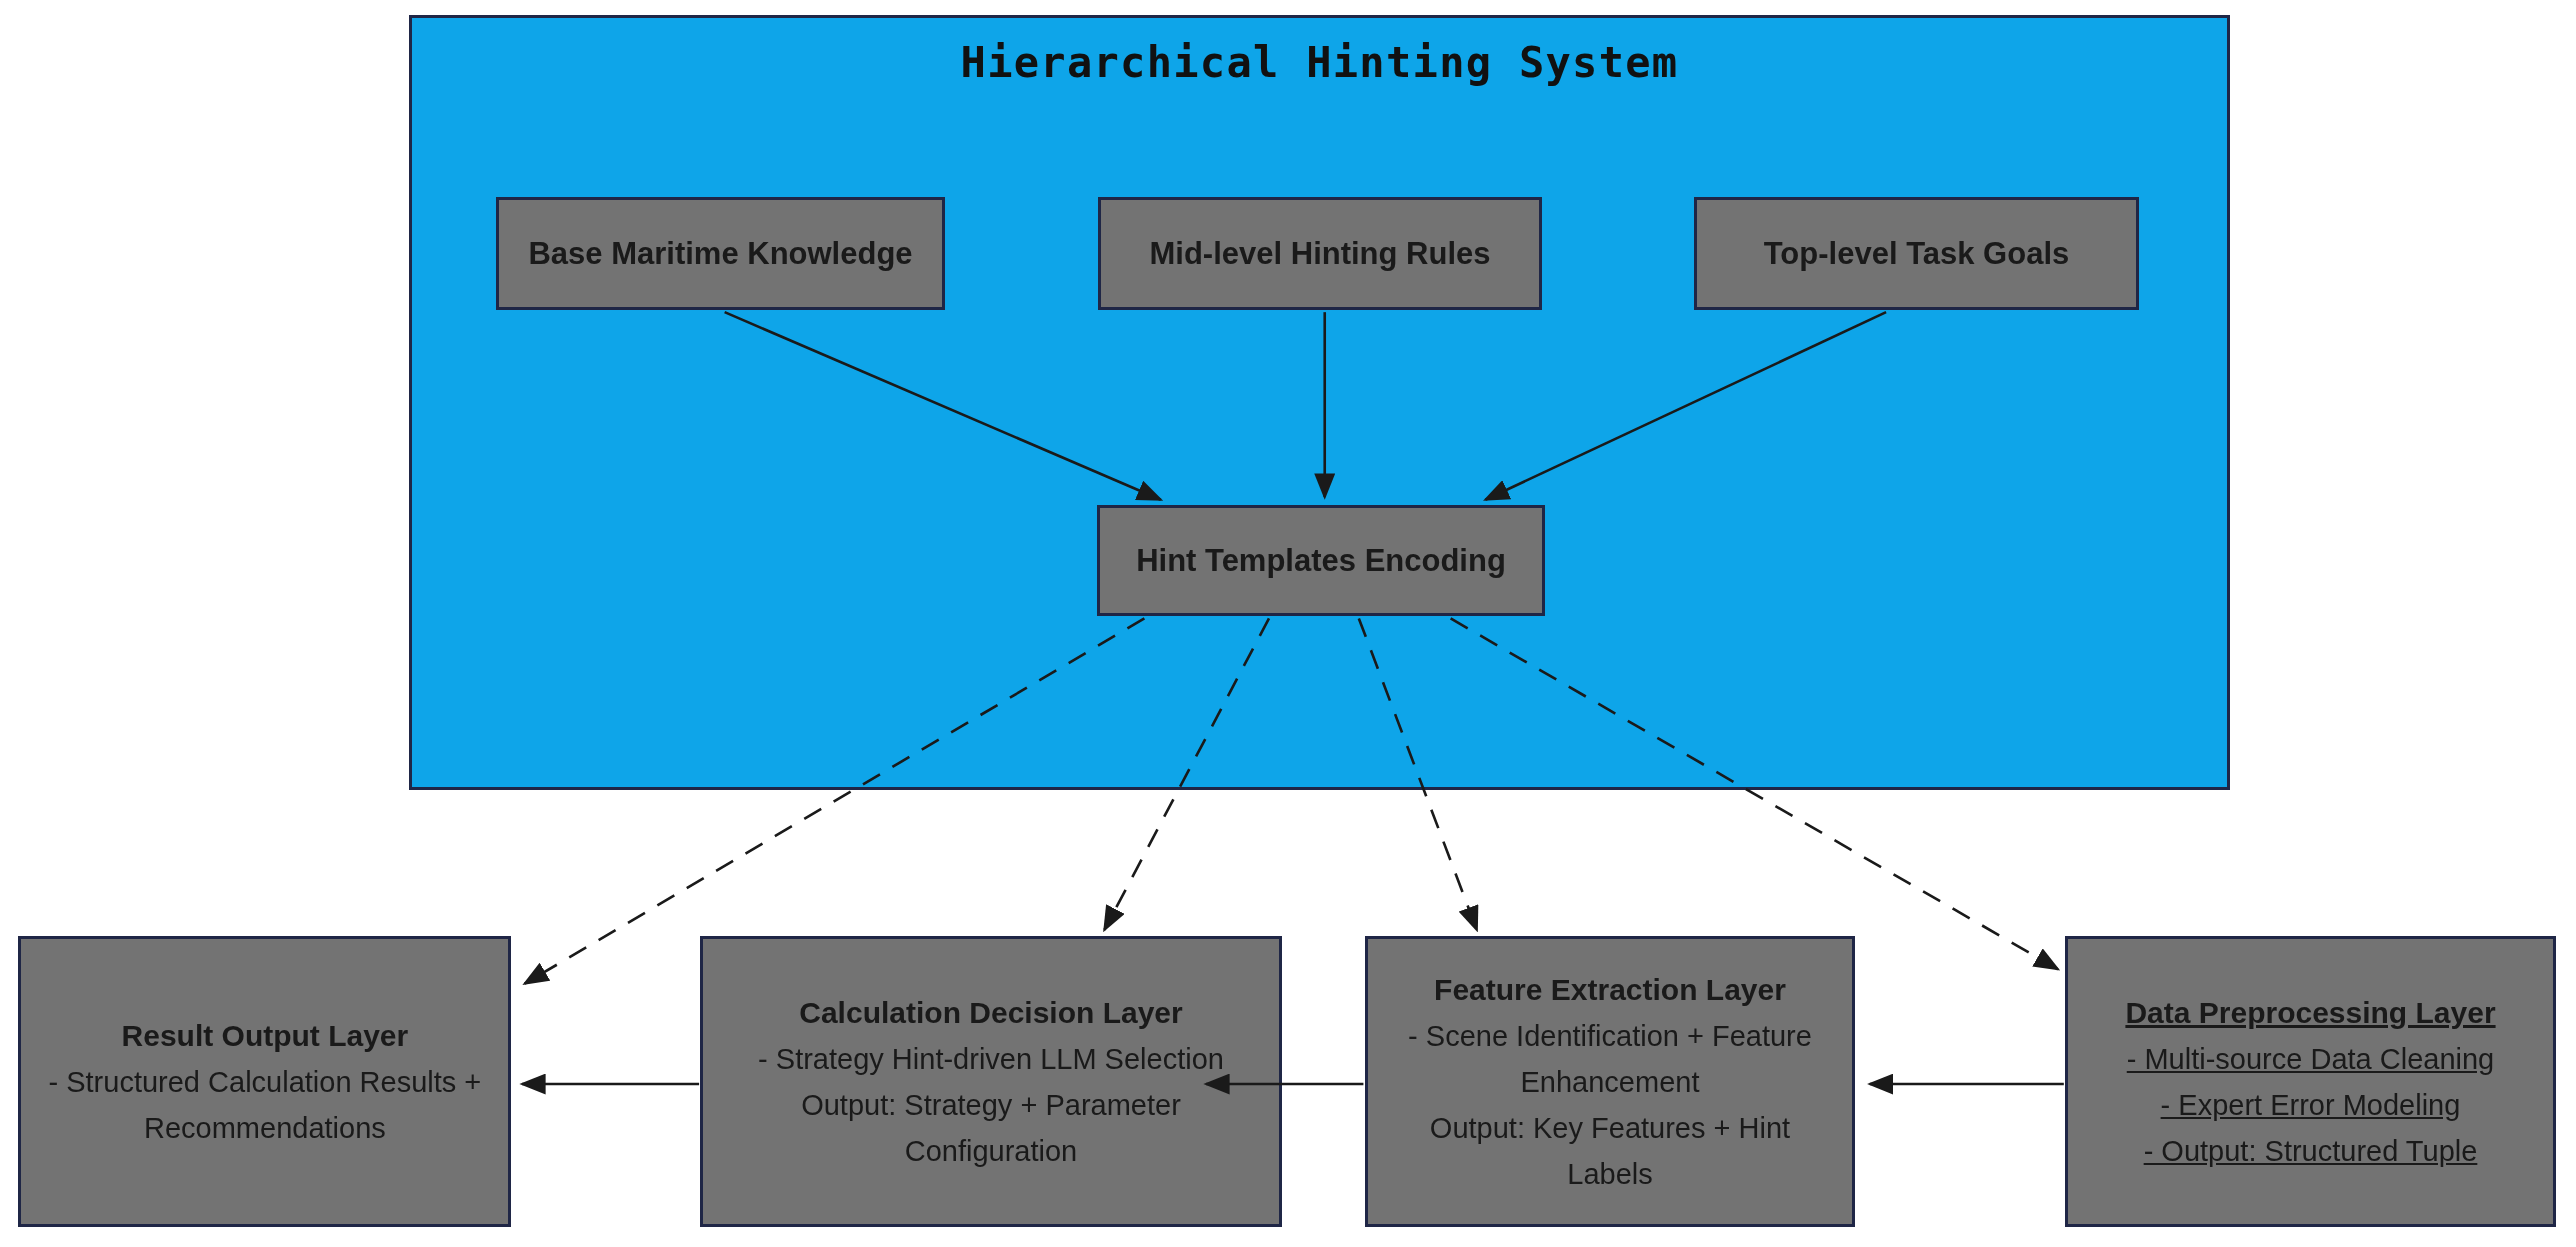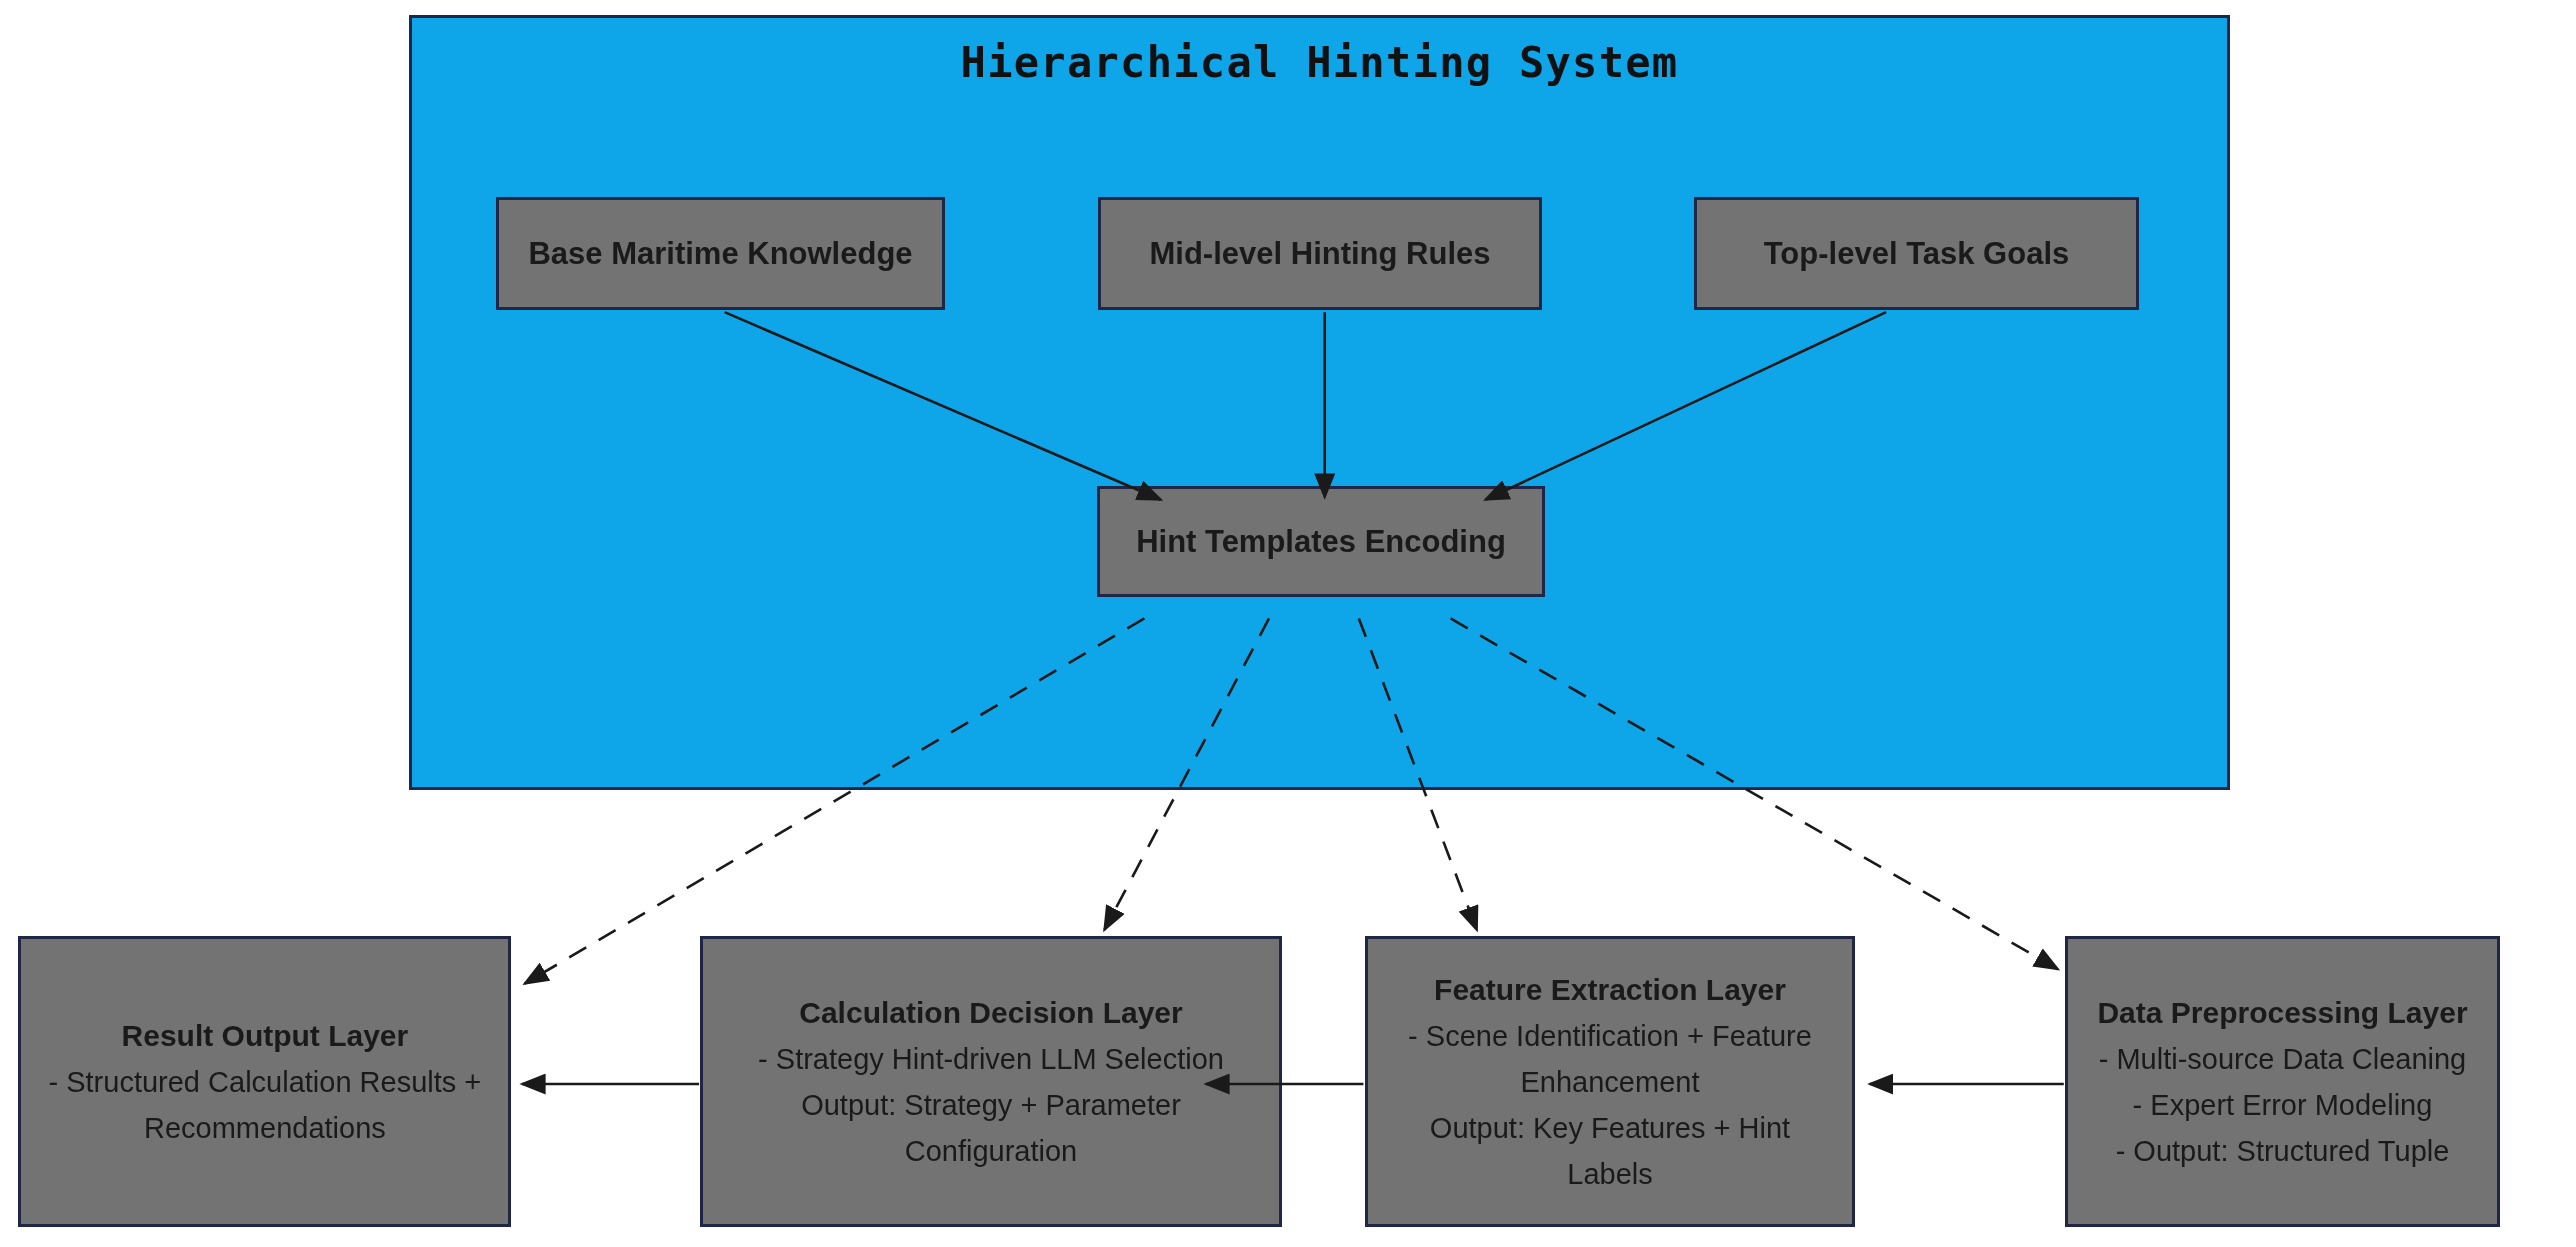--- a/index.html
+++ b/index.html
@@ -53,27 +53,27 @@
     font-weight: bold;
     font-size: 31px;
     line-height: 1.2;
   }
   
   .top-box { top: 197px; height: 113px; }
   #box-base   { left: 496px;  width: 449px; }
   #box-mid    { left: 1098px; width: 444px; }
   #box-goal   { left: 1694px; width: 445px; }
   
-  #box-hub { left: 1097px; top: 486px; width: 448px; height: 111px; }
+  #box-hub { left: 1097px; top: 505px; width: 448px; height: 111px; }
   
   .bottom-box { top: 936px; height: 291px; padding: 0 25px; }
   #box-result  { left: 18.4px;   width: 493px; align-items: center; }
   #box-calc    { left: 700px; width: 582px; }
   #box-feature { left: 1365px; width: 490px; }
-  #box-data    { left: 2065px; width: 435px; }
+  #box-data    { left: 2065px; width: 491px; text-decoration: underline; }
   .bottom-box .title {
     font-weight: bold;
     font-size: 30px;
     line-height: 46px;
   }
   .bottom-box .line {
     font-size: 29px;
     line-height: 46px;
     font-weight: normal;
   }

